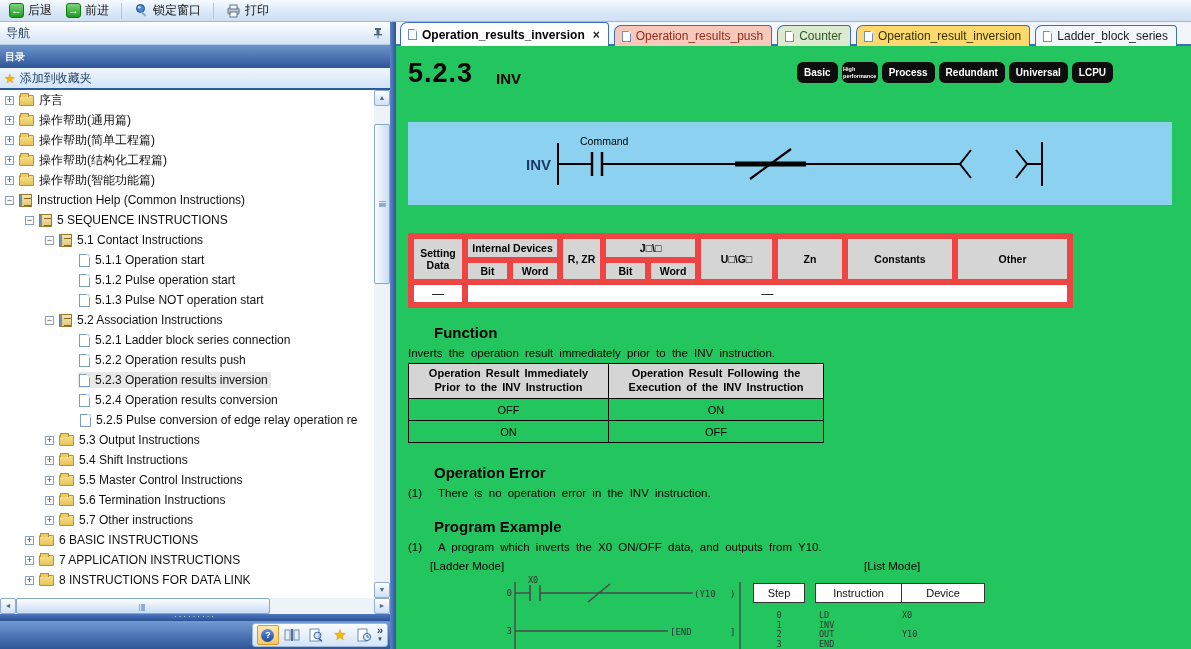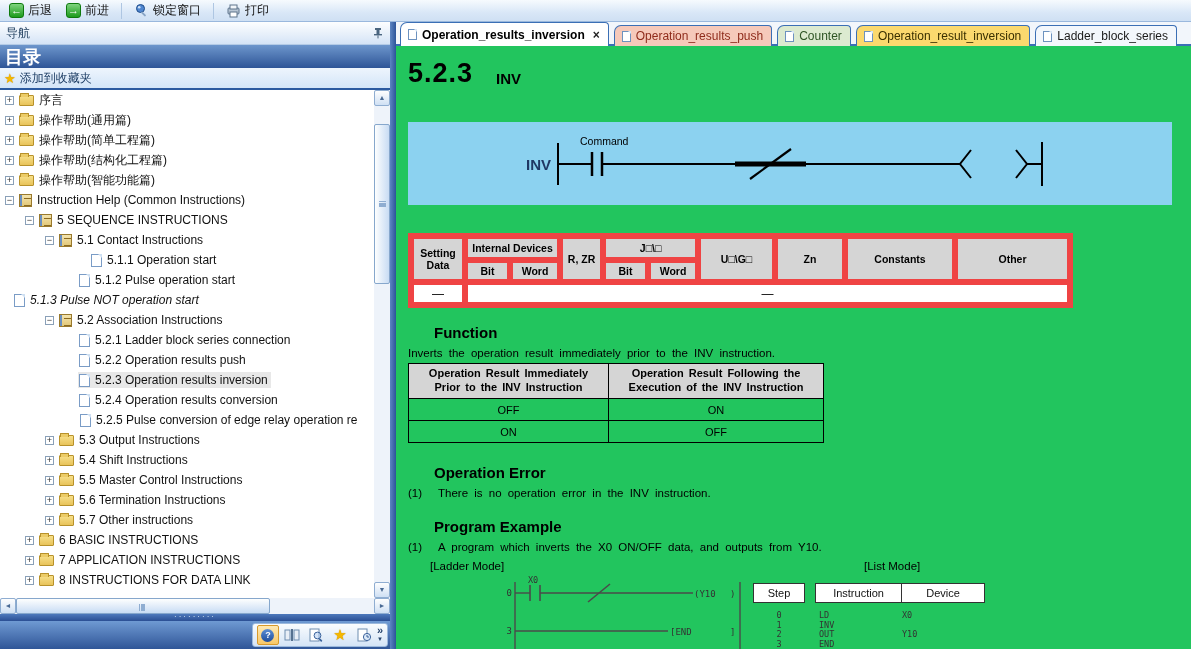--- a/index.html
+++ b/index.html
@@ -19,21 +19,21 @@
 
   
   .sidebar { position:absolute; left:0; top:22px; width:390px; height:627px; background:#fff; }
   .side-divider { position:absolute; left:390px; top:22px; width:6px; height:627px;
     background:linear-gradient(90deg,#5d85c2,#2c5499); }
   .nav-head { position:absolute; left:0; top:0; width:390px; height:23px;
     background:linear-gradient(#fdfeff,#d5e4f6); border-bottom:1px solid #b4cbe6;
     font-size:12px; color:#1e3c5c; display:flex; align-items:center; padding:0 6px; }
   .nav-head .grow { flex:1; }
   .contents-head { position:absolute; left:0; top:23px; width:390px; height:23px;
-    background:linear-gradient(#6d96cc,#2e5597); color:#fff; font-size:18px; font-weight:bold;
+    background:linear-gradient(#6d96cc,#2e5597); color:#fff; font-size:10px; font-weight:bold;
     display:flex; align-items:center; padding:0 5px; }
   .fav-row { position:absolute; left:0; top:46px; width:390px; height:22px;
     background:linear-gradient(#eef5fd,#d3e5f8); border-bottom:2px solid #2b5aa0;
     display:flex; align-items:center; gap:4px; padding:0 4px; font-size:12px; color:#15365e; }
   .star { color:#f5b800; font-size:13px; text-shadow:0 0 1px #b37700; }
 
   .tree { position:absolute; left:0; top:68px; width:374px; height:508px; background:#fff; overflow:hidden; }
   .tree-row { height:20px; display:flex; align-items:center; gap:4px; white-space:nowrap; font-size:12px; color:#111; }
   .exp-box { width:9px; height:9px; flex:0 0 9px; border:1px solid #8aa0b8; background:#fff;
     font-size:9px; line-height:7px; text-align:center; color:#333; }
@@ -255,35 +255,35 @@
             <span class="tlabel">5 SEQUENCE INSTRUCTIONS</span>
           </span>
         </div>
         <div class="tree-row" style="padding-left: 45px;">
           <span class="exp-box">−</span>
           <span class="tr-inner">
             <span class="ticon ticon-book"></span>
             <span class="tlabel">5.1 Contact Instructions</span>
           </span>
         </div>
-        <div class="tree-row" style="padding-left: 65px; margin-left: 12px;">
+        <div class="tree-row" style="padding-left: 65px;">
           <span class="exp-spacer"></span>
           <span class="tr-inner">
             <span class="ticon ticon-page"></span>
             <span class="tlabel">5.1.1 Operation start</span>
           </span>
         </div>
         <div class="tree-row" style="padding-left: 65px;">
           <span class="exp-spacer"></span>
           <span class="tr-inner">
             <span class="ticon ticon-page"></span>
             <span class="tlabel">5.1.2 Pulse operation start</span>
           </span>
         </div>
-        <div class="tree-row" style=" font-style: italic;">
+        <div class="tree-row" style="padding-left: 65px;">
           <span class="exp-spacer"></span>
           <span class="tr-inner">
             <span class="ticon ticon-page"></span>
             <span class="tlabel">5.1.3 Pulse NOT operation start</span>
           </span>
         </div>
         <div class="tree-row" style="padding-left: 45px;">
           <span class="exp-box">−</span>
           <span class="tr-inner">
             <span class="ticon ticon-book"></span>
@@ -453,20 +453,28 @@
         </div>
         <div class="tab" style="background: rgb(243, 247, 252); color: rgb(26, 26, 26);">
           <span class="tab-page"></span>
           <span>Ladder_block_series</span>
         </div>
       </div>
 
     <div class="page">
       <div class="abs sec-num">5.2.3</div>
       <div class="abs sec-title">INV</div>
+      <div class="abs badges" id="badges">
+          <div class="badge">Basic</div>
+          <div class="badge two-line">High performance</div>
+          <div class="badge">Process</div>
+          <div class="badge">Redundant</div>
+          <div class="badge">Universal</div>
+          <div class="badge">LCPU</div>
+        </div>
 
       <div class="abs ladder-box">
         <svg width="764" height="83" viewBox="0 0 764 83">
           <text x="118" y="48" font-size="15" font-weight="bold" fill="#1f3864">INV</text>
           <line x1="150" y1="21" x2="150" y2="63" stroke="#000" stroke-width="2"></line>
           <line x1="150" y1="42" x2="184" y2="42" stroke="#000" stroke-width="2"></line>
           <line x1="184" y1="30" x2="184" y2="54" stroke="#000" stroke-width="2.5"></line>
           <line x1="194" y1="30" x2="194" y2="54" stroke="#000" stroke-width="2.5"></line>
           <text x="172" y="23" font-size="10.5" fill="#000">Command</text>
           <line x1="194" y1="42" x2="552" y2="42" stroke="#000" stroke-width="2"></line>

